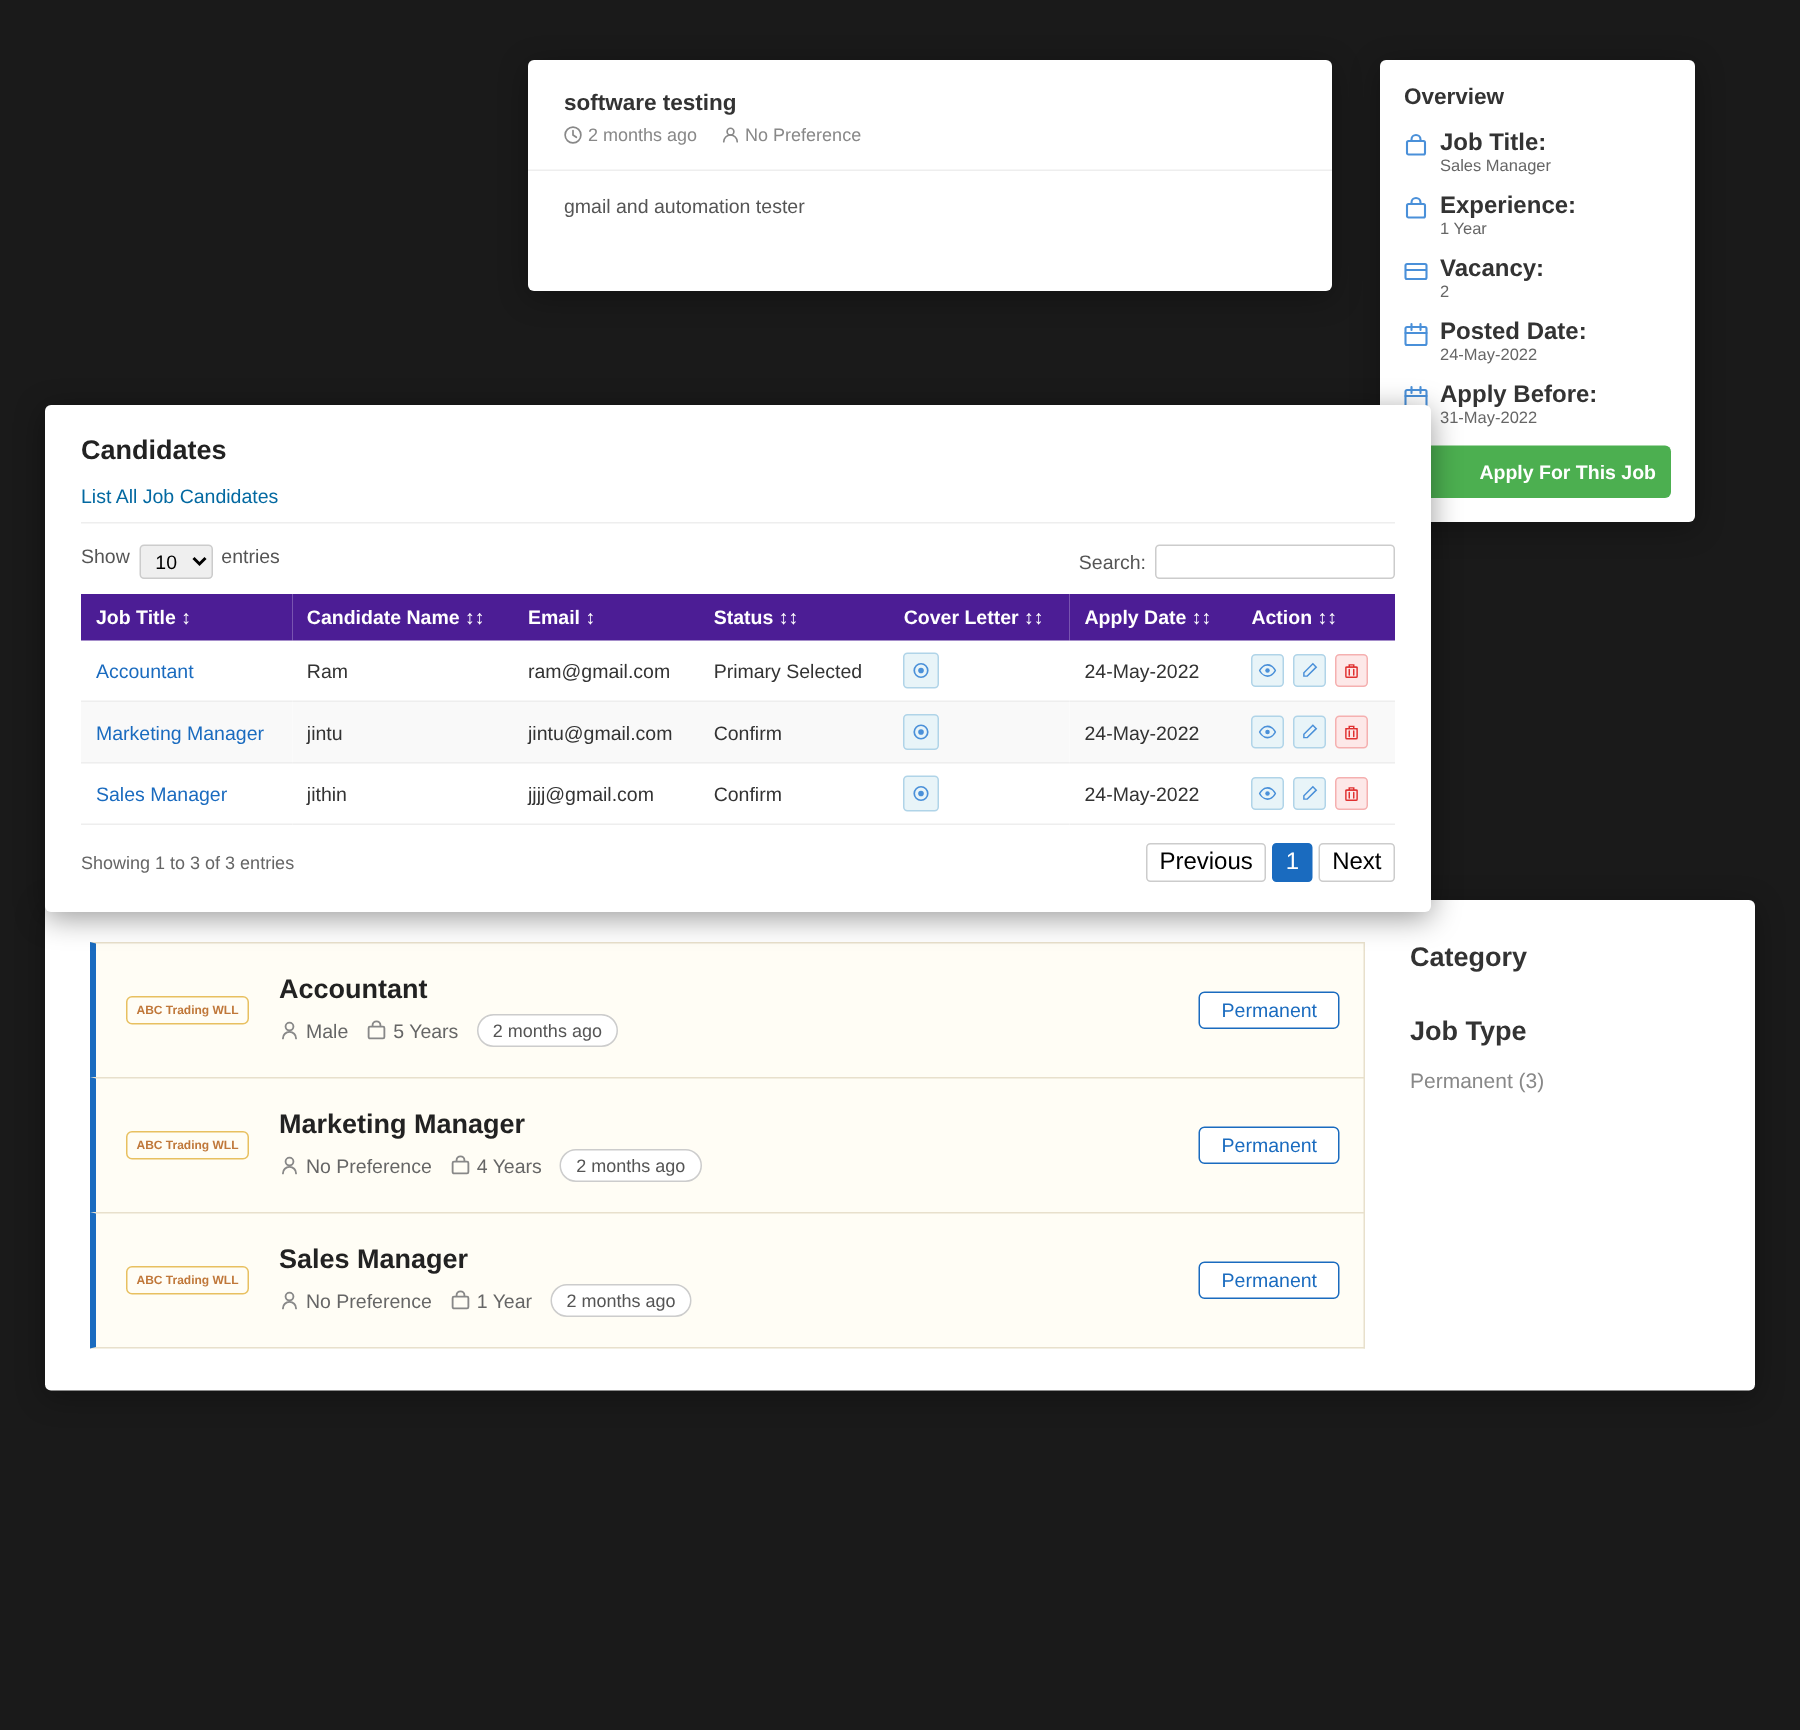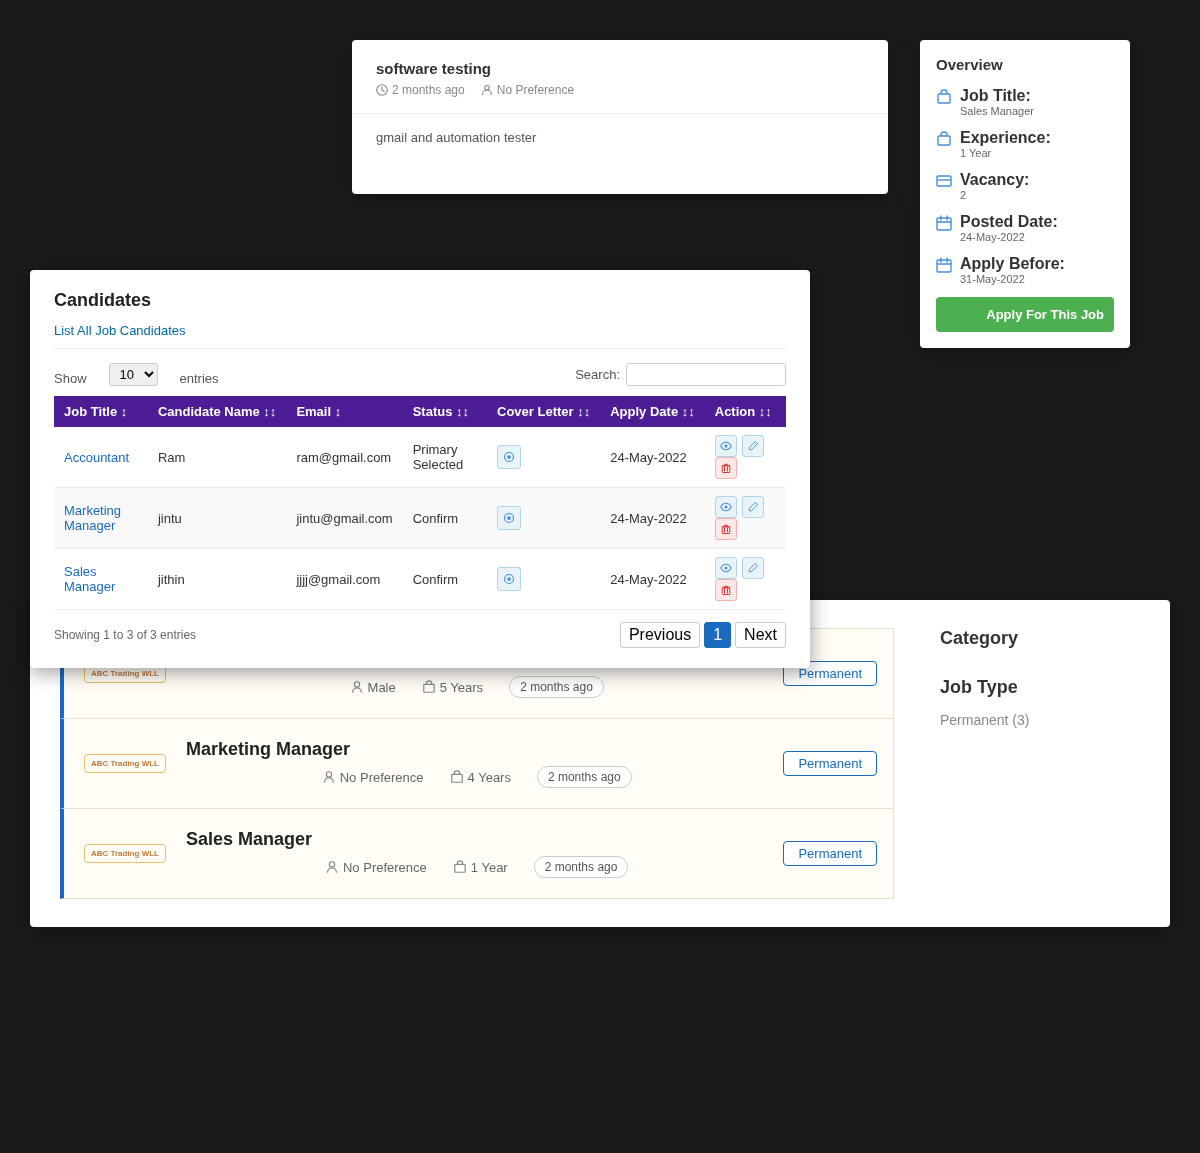--- a/index.html
+++ b/index.html
@@ -103,21 +103,21 @@
       cursor: pointer;
       text-align: right;
       margin-top: 8px;
     }
 
     
     .panel-candidates {
       position: absolute;
       top: 270px;
       left: 30px;
-      width: 780px;
+      width: 924px;
       background: #fff;
       border-radius: 4px;
       box-shadow: 0 4px 20px rgba(0,0,0,0.4);
       z-index: 5;
       padding: 20px 24px;
     }
     .panel-candidates h2 {
       font-size: 18px;
       font-weight: 700;
       color: #222;
@@ -131,22 +131,22 @@
       border-bottom: 1px solid #eee;
     }
     .table-controls {
       display: flex;
       justify-content: space-between;
       align-items: center;
       margin-bottom: 10px;
     }
     .show-entries {
       display: flex;
-      align-items: flex-end;
-      gap: 22px;
+      align-items: flex-start;
+      gap: 6px;
       font-size: 13px;
       color: #555;
     }
     .show-entries select {
       border: 1px solid #ccc;
       border-radius: 3px;
       padding: 2px 6px;
       font-size: 13px;
     }
     .search-box {
@@ -301,24 +301,23 @@
     }
     .job-card-title {
       font-size: 18px;
       font-weight: 700;
       color: #222;
       margin-bottom: 6px;
     }
     .job-card-meta {
       display: flex;
       align-items: center;
-      gap: 26px;
+      gap: 12px;
       font-size: 13px;
       color: #666;
-      justify-content: center;
     }
     .job-card-meta .meta-item {
       display: flex;
       align-items: center;
       gap: 4px;
     }
     .time-badge {
       background: #fff;
       border: 1px solid #ccc;
       border-radius: 12px;
@@ -332,21 +331,20 @@
       padding: 4px 14px;
       font-size: 13px;
       color: #1a6bbf;
       cursor: pointer;
       background: #fff;
       white-space: nowrap;
     }
     .listings-sidebar {
       width: 200px;
       flex-shrink: 0;
-      margin-left: 16px;
     }
     .sidebar-section {
       margin-bottom: 28px;
     }
     .sidebar-section h3 {
       font-size: 18px;
       font-weight: 700;
       color: #333;
       margin-bottom: 14px;
     }

